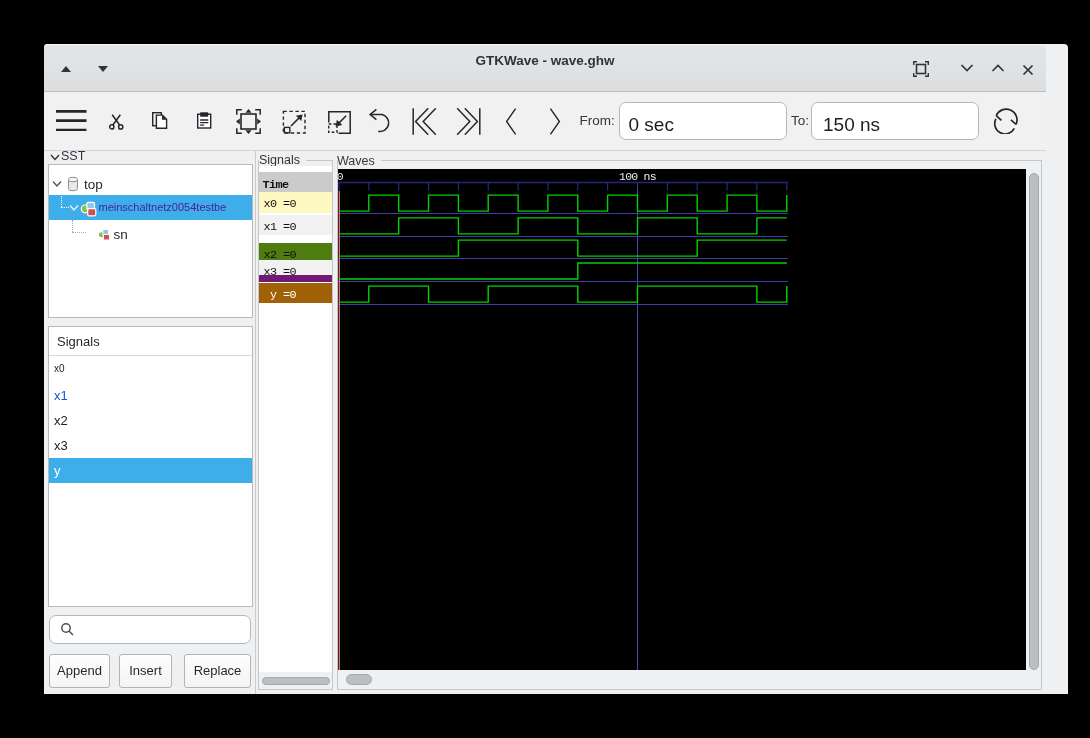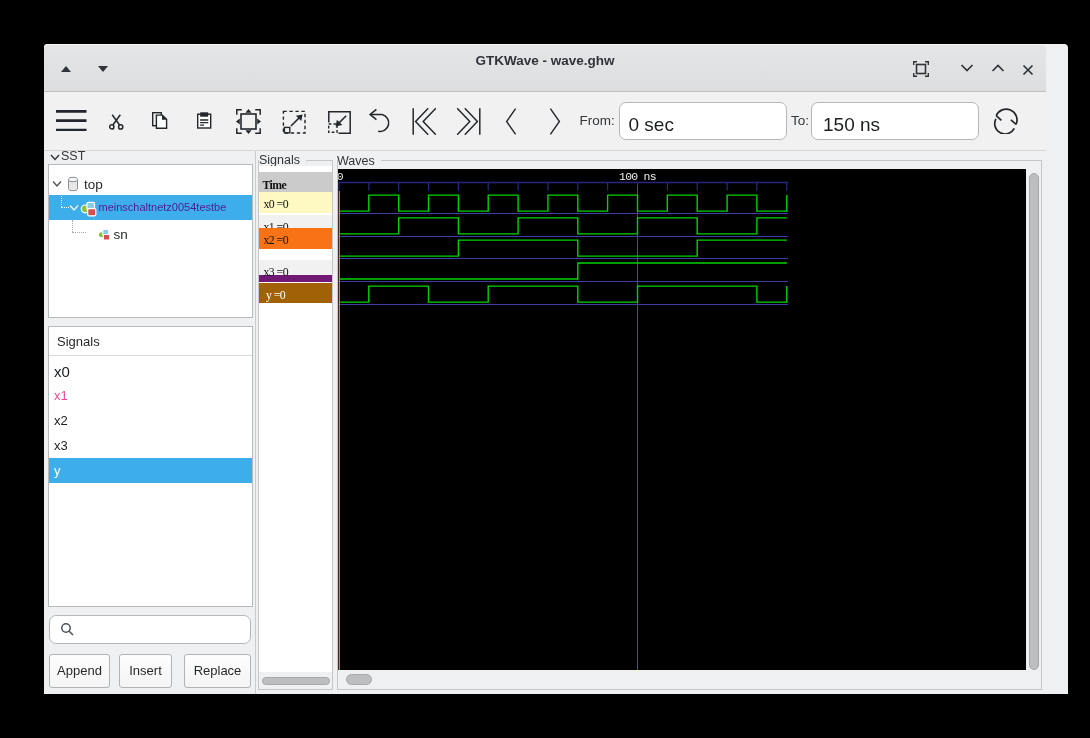--- a/index.html
+++ b/index.html
@@ -10,21 +10,21 @@
 .title{position:absolute;left:301px;top:9px;width:400px;text-align:center;font-size:13.5px;font-weight:bold;color:#30343a}
 .subtitle{position:absolute;left:301px;top:26.5px;width:400px;text-align:center;font-size:11.5px;color:#9da0a2}
 .tbicon{position:absolute}
 .toolbar{position:absolute;left:0;top:48px;width:1002px;height:59px;background:#f1f1f1;border-bottom:1px solid #d4d4d4}
 .lbl{position:absolute;font-size:13px;color:#31363b}
 .entry{position:absolute;background:#fff;border:1px solid #b4b8ba;border-radius:7px;font-size:19px;color:#1b1e20}
 .entry span{position:absolute;left:8.5px;top:11px}
 .panelbox{position:absolute;background:#fff;border:1px solid #b6babd;border-radius:0}
 .btn{position:absolute;height:34px;background:linear-gradient(#fdfdfd,#f4f4f4);border:1px solid #b0b4b6;border-radius:3px;font-size:13px;color:#26292c;text-align:center}
 .btn span{position:relative;top:8px}
-.mono{font-family:Liberation Serif, serif;letter-spacing:-0.55px}
+.mono{font-family:Liberation Mono, monospace;letter-spacing:-0.55px}
 </style></head>
 <body>
 <div class="win">
  <div class="titlebar"></div>
  <div class="tri-up" style="left:17px;top:21.5px"></div>
  <div class="tri-dn" style="left:53.5px;top:21.5px"></div>
  <div class="title">GTKWave - wave.ghw</div>
 
  <svg class="tbicon" style="left:869px;top:17px" width="16" height="16" viewBox="0 0 16 16">
    <rect x="3.5" y="3.5" width="9" height="9" fill="none" stroke="#2f343a" stroke-width="1.6"></rect>
@@ -150,22 +150,22 @@
    <svg style="position:absolute;left:47.5px;top:61.5px" width="14" height="14" viewBox="0 0 17 18">
      <circle cx="5.2" cy="9.9" r="3.9" fill="#8ac140" stroke="#fff" stroke-width="1.3"></circle>
      <rect x="6.9" y="3.3" width="7.6" height="7.6" rx="1.2" fill="#92c9e8" stroke="#fff" stroke-width="1.3"></rect>
      <rect x="7.7" y="9.7" width="8.1" height="7.1" rx="1.2" fill="#d44d52" stroke="#fff" stroke-width="1.3"></rect>
    </svg>
    <div style="position:absolute;left:64.5px;top:61.5px;font-size:13.5px;color:#26292c">sn</div>
  </div>
  <div class="panelbox" style="left:4px;top:282px;width:205px;height:281px">
    <div style="position:absolute;left:0;top:0;width:203px;height:29px;border-bottom:1px solid #d8d8d8"></div>
    <div style="position:absolute;left:8px;top:7px;font-size:13px;color:#26292c">Signals</div>
-   <div style="position:absolute;left:5px;top:36px;font-size:15px;color:#1b1e20">x0</div>
-   <div style="position:absolute;left:5px;top:61px;font-size:13px;color:#ec4899">x1</div>
+   <div style="position:absolute;left:5px;top:36px;font-size:10px;color:#1b1e20">x0</div>
+   <div style="position:absolute;left:5px;top:61px;font-size:13px;color:#1d4ed8">x1</div>
    <div style="position:absolute;left:5px;top:86px;font-size:13px;color:#1b1e20">x2</div>
    <div style="position:absolute;left:5px;top:111px;font-size:13px;color:#1b1e20">x3</div>
    <div style="position:absolute;left:0px;top:131px;width:203px;height:25px;background:#3daee9"></div>
    <div style="position:absolute;left:5px;top:136px;font-size:13px;color:#fff">y</div>
  </div>
  <div class="entry" style="left:5px;top:571px;width:202px;height:29px"></div>
  <svg class="tbicon" style="left:16px;top:578px" width="15" height="15" viewBox="0 0 15 15">
       <circle cx="6" cy="6" r="4.2" fill="none" stroke="#4d5257" stroke-width="1.5"></circle>
       <path d="M9.2,9.2 L13,13" stroke="#4d5257" stroke-width="1.5"></path>
     </svg>
@@ -180,21 +180,21 @@
  <div style="position:absolute;left:215px;top:122px;width:72.5px;height:506px;background:#fff;overflow:hidden">
    <div class="mono" style="position:absolute;left:0;top:5.5px;width:72.5px;height:20px;background:#cbcbcb;color:#111;font-size:11.8px;font-weight:bold">
         <span style="position:absolute;left:3.5px;top:6px">Time</span>
       </div>
    <div class="mono" style="position:absolute;left:0;top:26px;width:72.5px;height:21.7px;background:#fef9c3;border-bottom:1px solid #fff;color:#111;font-size:11.8px">
         <span style="position:absolute;left:4.5px;top:5px;white-space:pre">x0 =0</span>
       </div>
    <div class="mono" style="position:absolute;left:0;top:48.7px;width:72.5px;height:21.7px;background:#f1f1f1;border-bottom:1px solid #fff;color:#111;font-size:11.8px">
         <span style="position:absolute;left:4.5px;top:5px;white-space:pre">x1 =0</span>
       </div>
-   <div class="mono" style="position:absolute;left:0;top:62px;width:72.5px;height:21.7px;background:#f97316;border-bottom:1px solid #fff;color:#111;font-size:11.8px">
+   <div class="mono" style="position:absolute;left:0;top:77px;width:72.5px;height:21.7px;background:#4d7c0f;border-bottom:1px solid #fff;color:#111;font-size:11.8px">
         <span style="position:absolute;left:4.5px;top:5px;white-space:pre">x2 =0</span>
       </div>
    <div class="mono" style="position:absolute;left:0;top:94.1px;width:72.5px;height:21.7px;background:#f1f1f1;border-bottom:7px solid #701a75;color:#111;font-size:11.8px">
         <span style="position:absolute;left:4.5px;top:5px;white-space:pre">x3 =0</span>
       </div>
    <div class="mono" style="position:absolute;left:0;top:116.8px;width:72.5px;height:21.7px;background:#a16207;border-bottom:1px solid #fff;color:#fff;font-size:11.8px">
         <span style="position:absolute;left:4.5px;top:5px;white-space:pre"> y =0</span>
       </div>
  </div>
  <div style="position:absolute;left:217.5px;top:632.5px;width:68.5px;height:8.5px;background:#bcbec0;border:1px solid #a6a8aa;border-radius:4.5px"></div>

